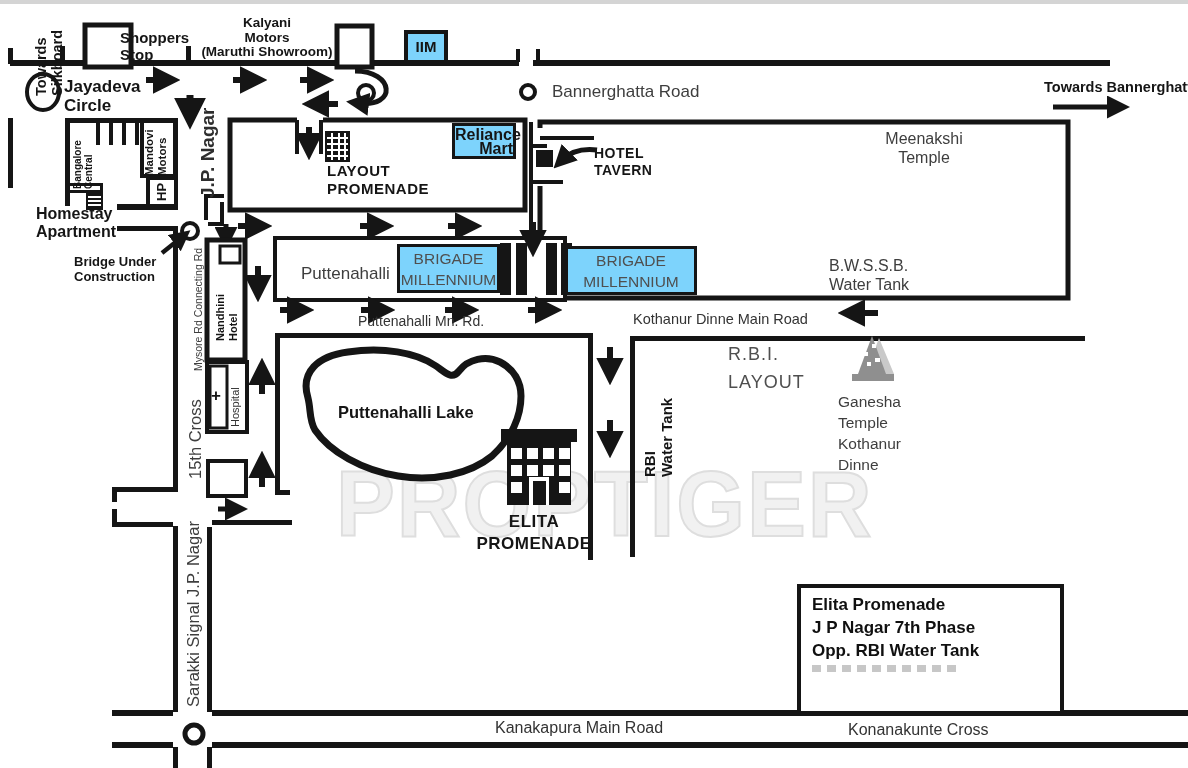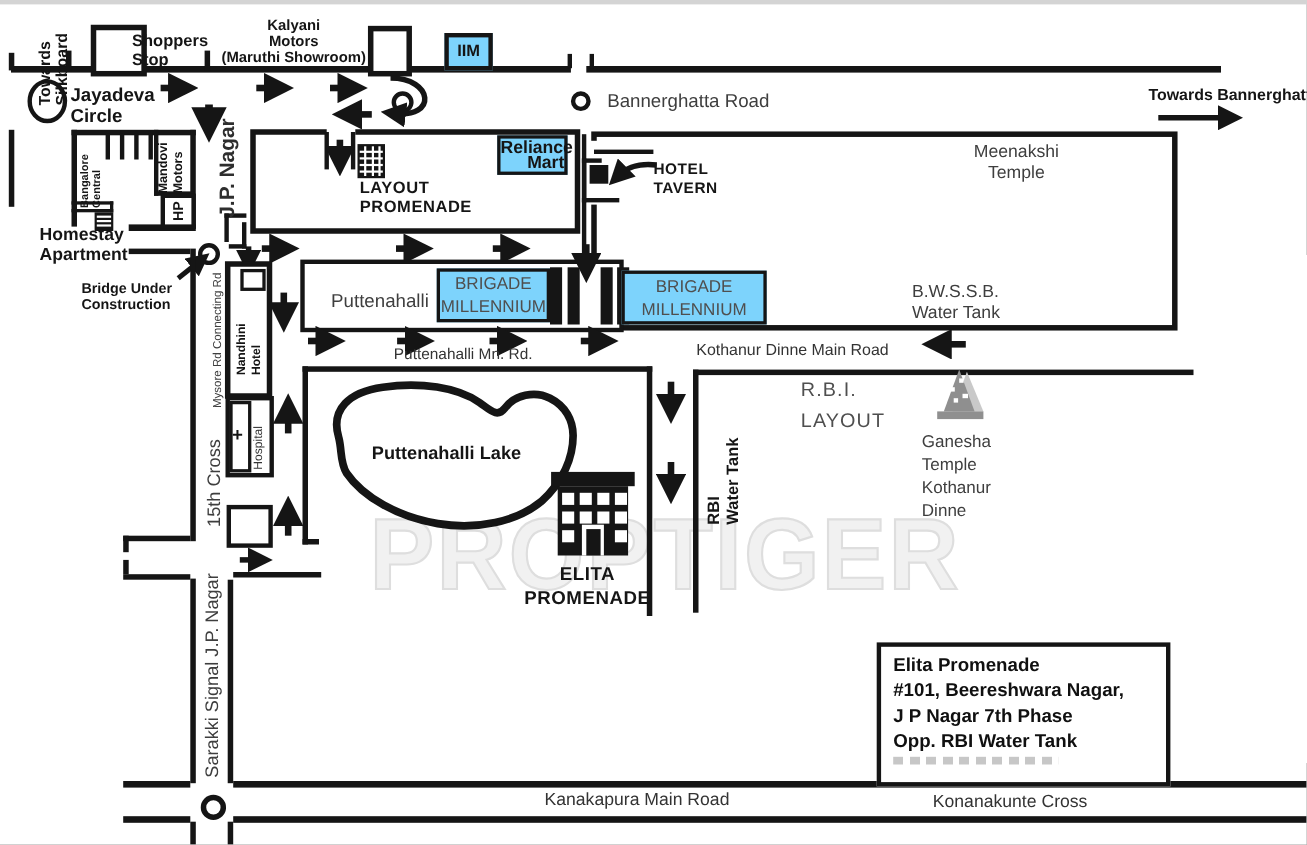--- a/index.html
+++ b/index.html
@@ -373,18 +373,17 @@
   <div class="lbl v g" style="left:186px;top:479px;width:100px;font-size:16.5px;">15th Cross</div>
 
   <div class="lbl v g" style="left:192px;top:371px;width:146px;font-size:10.5px;">Mysore Rd Connecting Rd</div>
 
   <div class="lbl" style="left:495px;top:719px;font-size:16px;color:#333;">Kanakapura Main Road</div>
 
   <div class="lbl" style="left:848px;top:721px;font-size:16px;color:#333;">Konanakunte Cross</div>
 
   <div class="addr">
     <span class="l">Elita Promenade</span>
-    <span class="l">#101, Beereshwara Nagar,</span>
     <span class="l">J P Nagar 7th Phase</span>
     <span class="l">Opp. RBI Water Tank</span>
     <div class="smudge"></div>
   </div>
 </div>
 
 </body></html>

